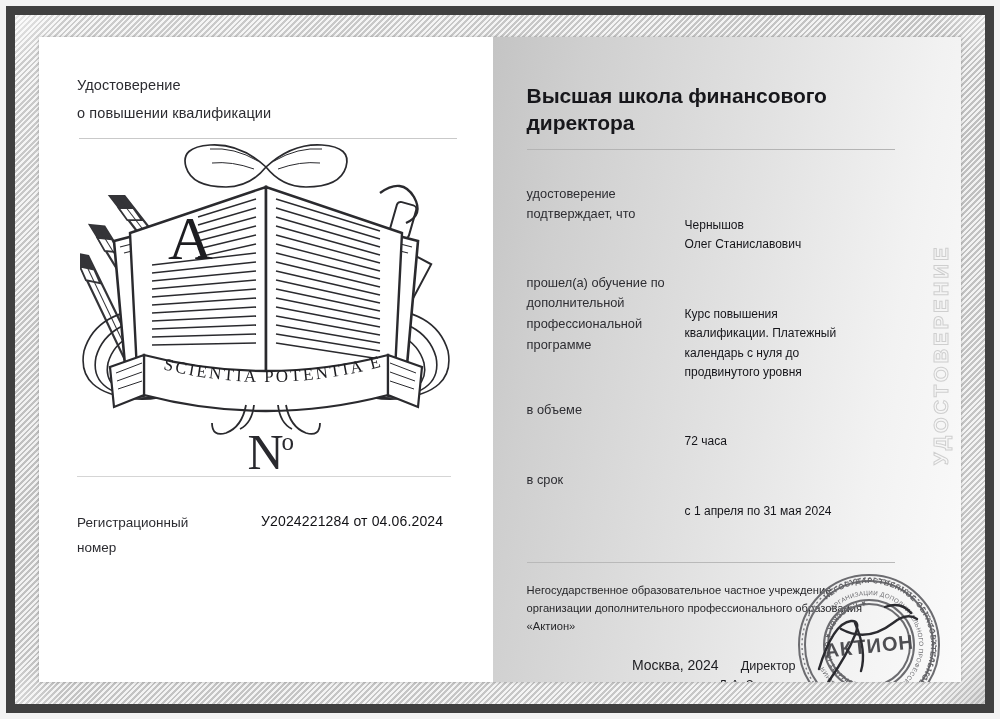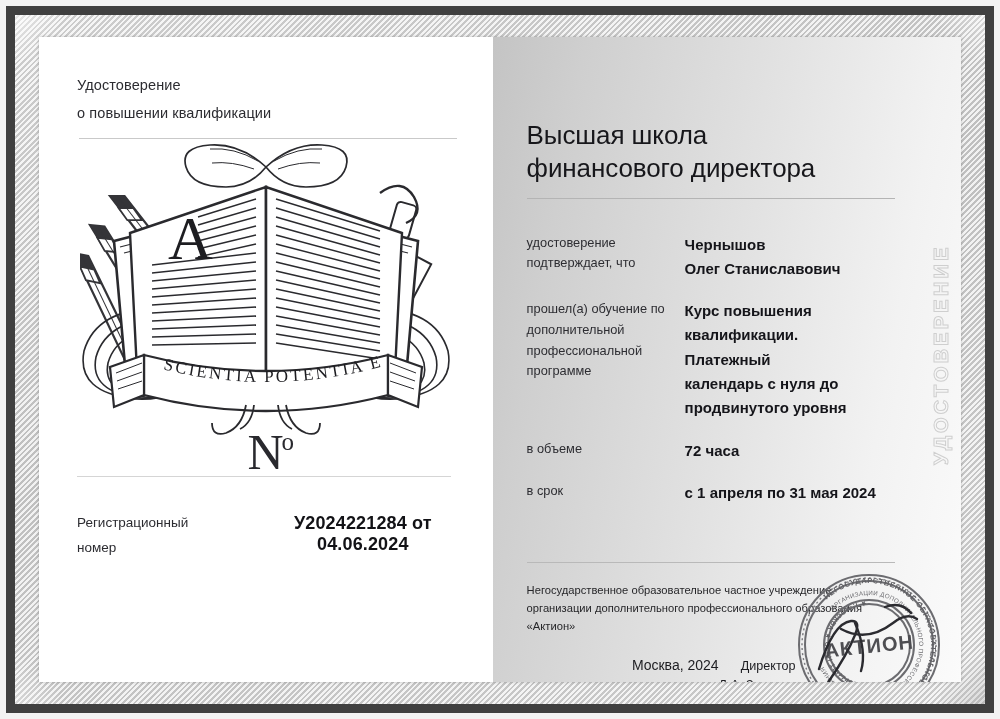--- a/index.html
+++ b/index.html
@@ -136,44 +136,42 @@
     gap: 36px;
   }
   .reg-label {
     width: 148px;
     flex: 0 0 148px;
     font-size: 13.5px;
     color: #2c2c31;
     line-height: 1.85;
   }
   .reg-value {
-    font-size: 18px;
-    font-weight: bold;
+    font-size: 14px;
+    font-weight: normal;
     color: #121216;
     letter-spacing: .15px;
     padding-top: 2px;
-    text-align: center;
   }
 
   
   .page-right {
     position: relative;
     width: 50.8%;
     background: linear-gradient(100deg, #c4c4c4 0%, #cfcfcf 16%, #e3e3e3 52%, #f2f2f2 78%, #fbfbfb 100%);
     padding: 46px 56px 0 34px;
     overflow: hidden;
   }
   .org-title {
-    font-size: 26px;
-    font-weight: normal;
+    font-size: 21px;
+    font-weight: bold;
     color: #17171b;
     line-height: 1.28;
     letter-spacing: -0.1px;
     max-width: 330px;
-    margin-top: 36px;
   }
   .rule-right {
     margin-top: 12px;
     width: 368px;
     height: 1px;
     background: #b4b4b4;
   }
 
   .detail-rows {
     margin-top: 34px;
@@ -185,25 +183,26 @@
   }
   .detail-label {
     width: 158px;
     flex: 0 0 158px;
     font-size: 12.8px;
     color: #2d2d32;
     line-height: 1.62;
     padding-right: 6px;
   }
   .detail-value {
-    font-size: 15px;
-    font-weight: bold;
+    font-size: 12px;
+    font-weight: normal;
     color: #15151a;
     line-height: 1.62;
     max-width: 192px;
+    margin-top: 32px;
   }
 
   
   .vwatermark {
     position: absolute;
     right: 8px;
     top: 68px;
     height: 360px;
     writing-mode: vertical-rl;
     transform: rotate(180deg);

